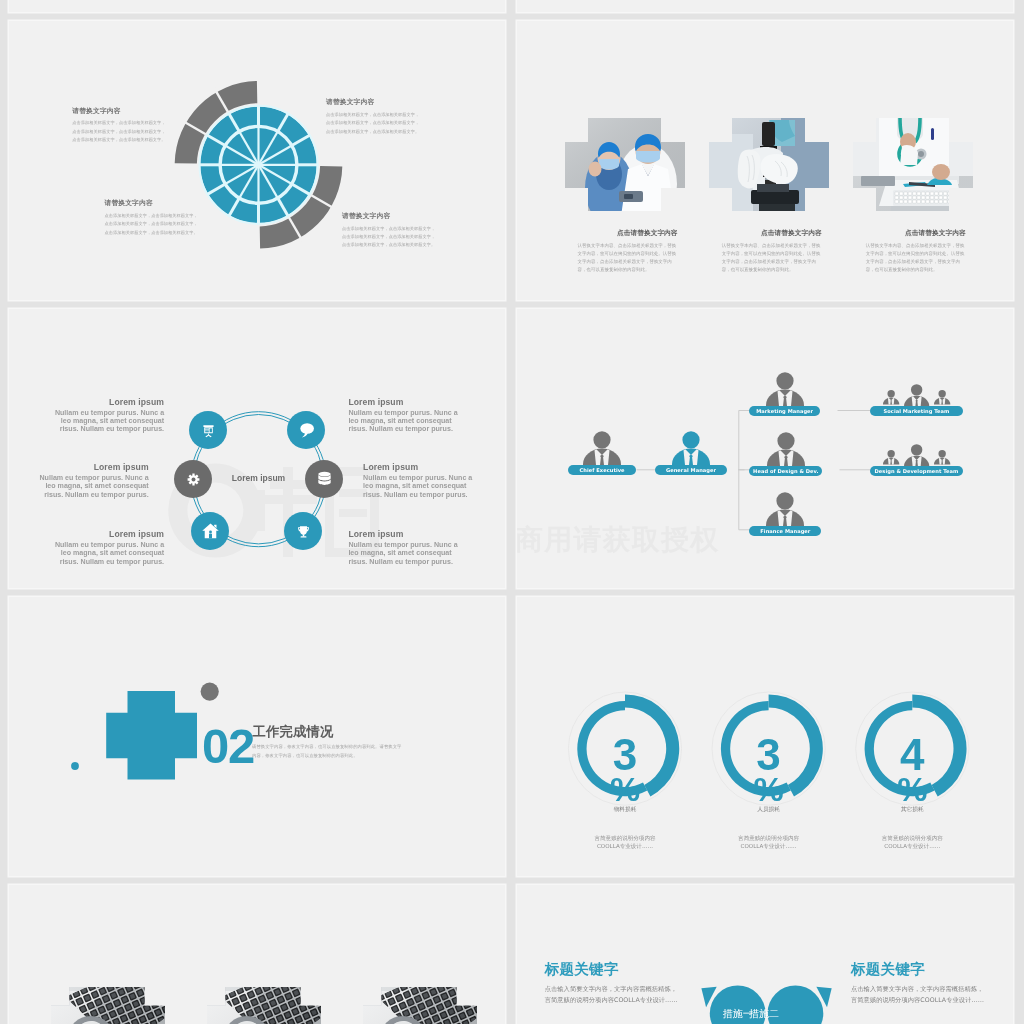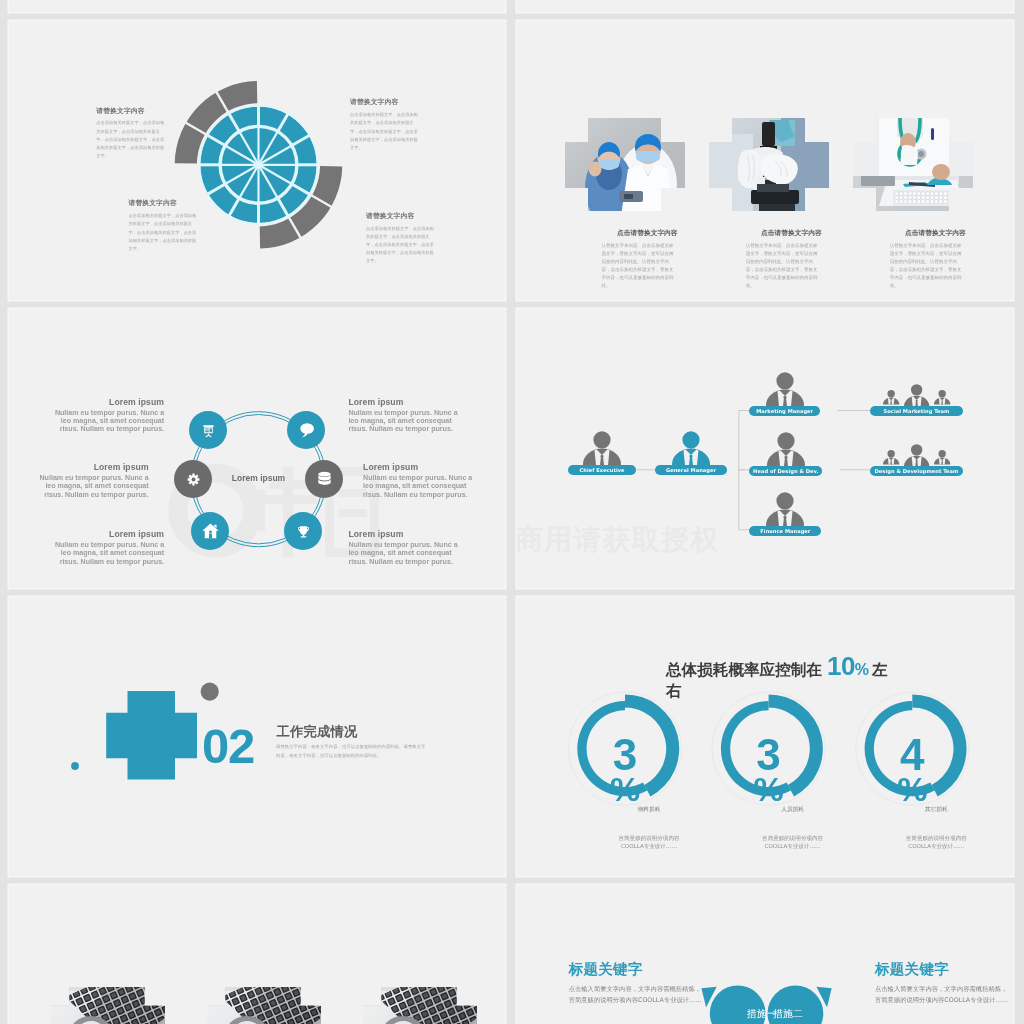--- a/index.html
+++ b/index.html
@@ -7,21 +7,21 @@
 .grid{position:absolute;left:0;top:0;width:1024px;height:1024px;}
 .slide{position:absolute;background:#f1f1f1;overflow:hidden;box-shadow:0 0 0 1.5px #f7f7f7;}
 .c0{left:9px;width:496px;}
 .c1{left:517px;width:496px;}
 .r0{top:-268px;height:280px;}
 .r1{top:21px;height:279px;}
 .r2{top:309px;height:279px;}
 .r3{top:597px;height:279px;}
 .r4{top:885px;height:279px;}
 .abs{position:absolute;}
-.cn{font-family:"DejaVu Sans",sans-serif;margin-left:24px;}
+.cn{font-family:"DejaVu Sans",sans-serif;}
 svg{display:block;overflow:visible;}
 .wm{position:absolute;color:#e9e9e9;font-weight:bold;white-space:nowrap;font-family:"DejaVu Sans",sans-serif;}
 
 
 .rtt{font-size:6.75px;font-weight:bold;color:#757575;letter-spacing:.15px;line-height:1;}
 .rtb{font-size:4.15px;color:#a3a3a3;line-height:8.2px;margin-top:5.0px;letter-spacing:.1px;}
 
 
 .ptt{font-size:6.7px;font-weight:bold;color:#5f5f5f;letter-spacing:.05px;line-height:1;text-align:right;}
 .ptb{font-size:4.45px;color:#9d9d9d;line-height:7.95px;margin-top:6px;letter-spacing:.05px;}
@@ -483,21 +483,20 @@
       <svg class="abs" style="left:0;top:0" width="496" height="279" viewBox="0 0 496 279">
         <path d="M118.5 94.0H166.0V115.8H188.0V161.2H166.0V182.5H118.5V161.2H97.2V115.8H118.5Z" fill="#2b99ba"></path>
         <circle cx="200.7" cy="94.6" r="9.1" fill="#757575"></circle>
         <circle cx="66.0" cy="169.0" r="3.9" fill="#2b99ba"></circle>
       </svg>
       <div class="abs secnum" style="left:193px;top:124.5px">02</div>
       <div class="abs sectitle cn" style="left:243.5px;top:128px">工作完成情况</div>
       <div class="abs secbody cn" style="left:243px;top:145px;width:152px">请替换文字内容，修改文字内容，也可以直接复制你的内容到此。请替换文字内容，修改文字内容，也可以直接复制你的内容到此。</div>
     </div>
     <div class="slide c1 r3">
-      <div class="abs rhead cn" style="left:125px;top:59px;width:232px"><span class="rh1">总体损耗概率应控制在</span><span class="rh2">10</span><span class="rh3">%</span><span class="rh1">左右</span></div>
       <svg class="abs" style="left:0;top:0" width="496" height="279" viewBox="0 0 496 279">
         <circle cx="108.0" cy="151.6" r="56.6" fill="none" stroke="#e6e6e6" stroke-width="0.9"></circle>
         <path d="M108.0 97.4A54.2 54.2 0 0 1 133.4 199.5L127.3 188.0A41.2 41.2 0 0 0 108.0 110.4Z" fill="#2b99ba"></path>
         <path d="M130.3 193.6A47.6 47.6 0 1 1 108.0 104.0L108.0 113.2A38.4 38.4 0 1 0 126.0 185.5Z" fill="#2b99ba"></path>
         <circle cx="251.6" cy="151.6" r="56.6" fill="none" stroke="#e6e6e6" stroke-width="0.9"></circle>
         <path d="M251.6 97.4A54.2 54.2 0 0 1 277.0 199.5L270.9 188.0A41.2 41.2 0 0 0 251.6 110.4Z" fill="#2b99ba"></path>
         <path d="M273.9 193.6A47.6 47.6 0 1 1 251.6 104.0L251.6 113.2A38.4 38.4 0 1 0 269.6 185.5Z" fill="#2b99ba"></path>
         <circle cx="395.3" cy="151.6" r="56.6" fill="none" stroke="#e6e6e6" stroke-width="0.9"></circle>
         <path d="M395.3 97.4A54.2 54.2 0 0 1 420.7 199.5L414.6 188.0A41.2 41.2 0 0 0 395.3 110.4Z" fill="#2b99ba"></path>
         <path d="M417.6 193.6A47.6 47.6 0 1 1 395.3 104.0L395.3 113.2A38.4 38.4 0 1 0 413.3 185.5Z" fill="#2b99ba"></path>

